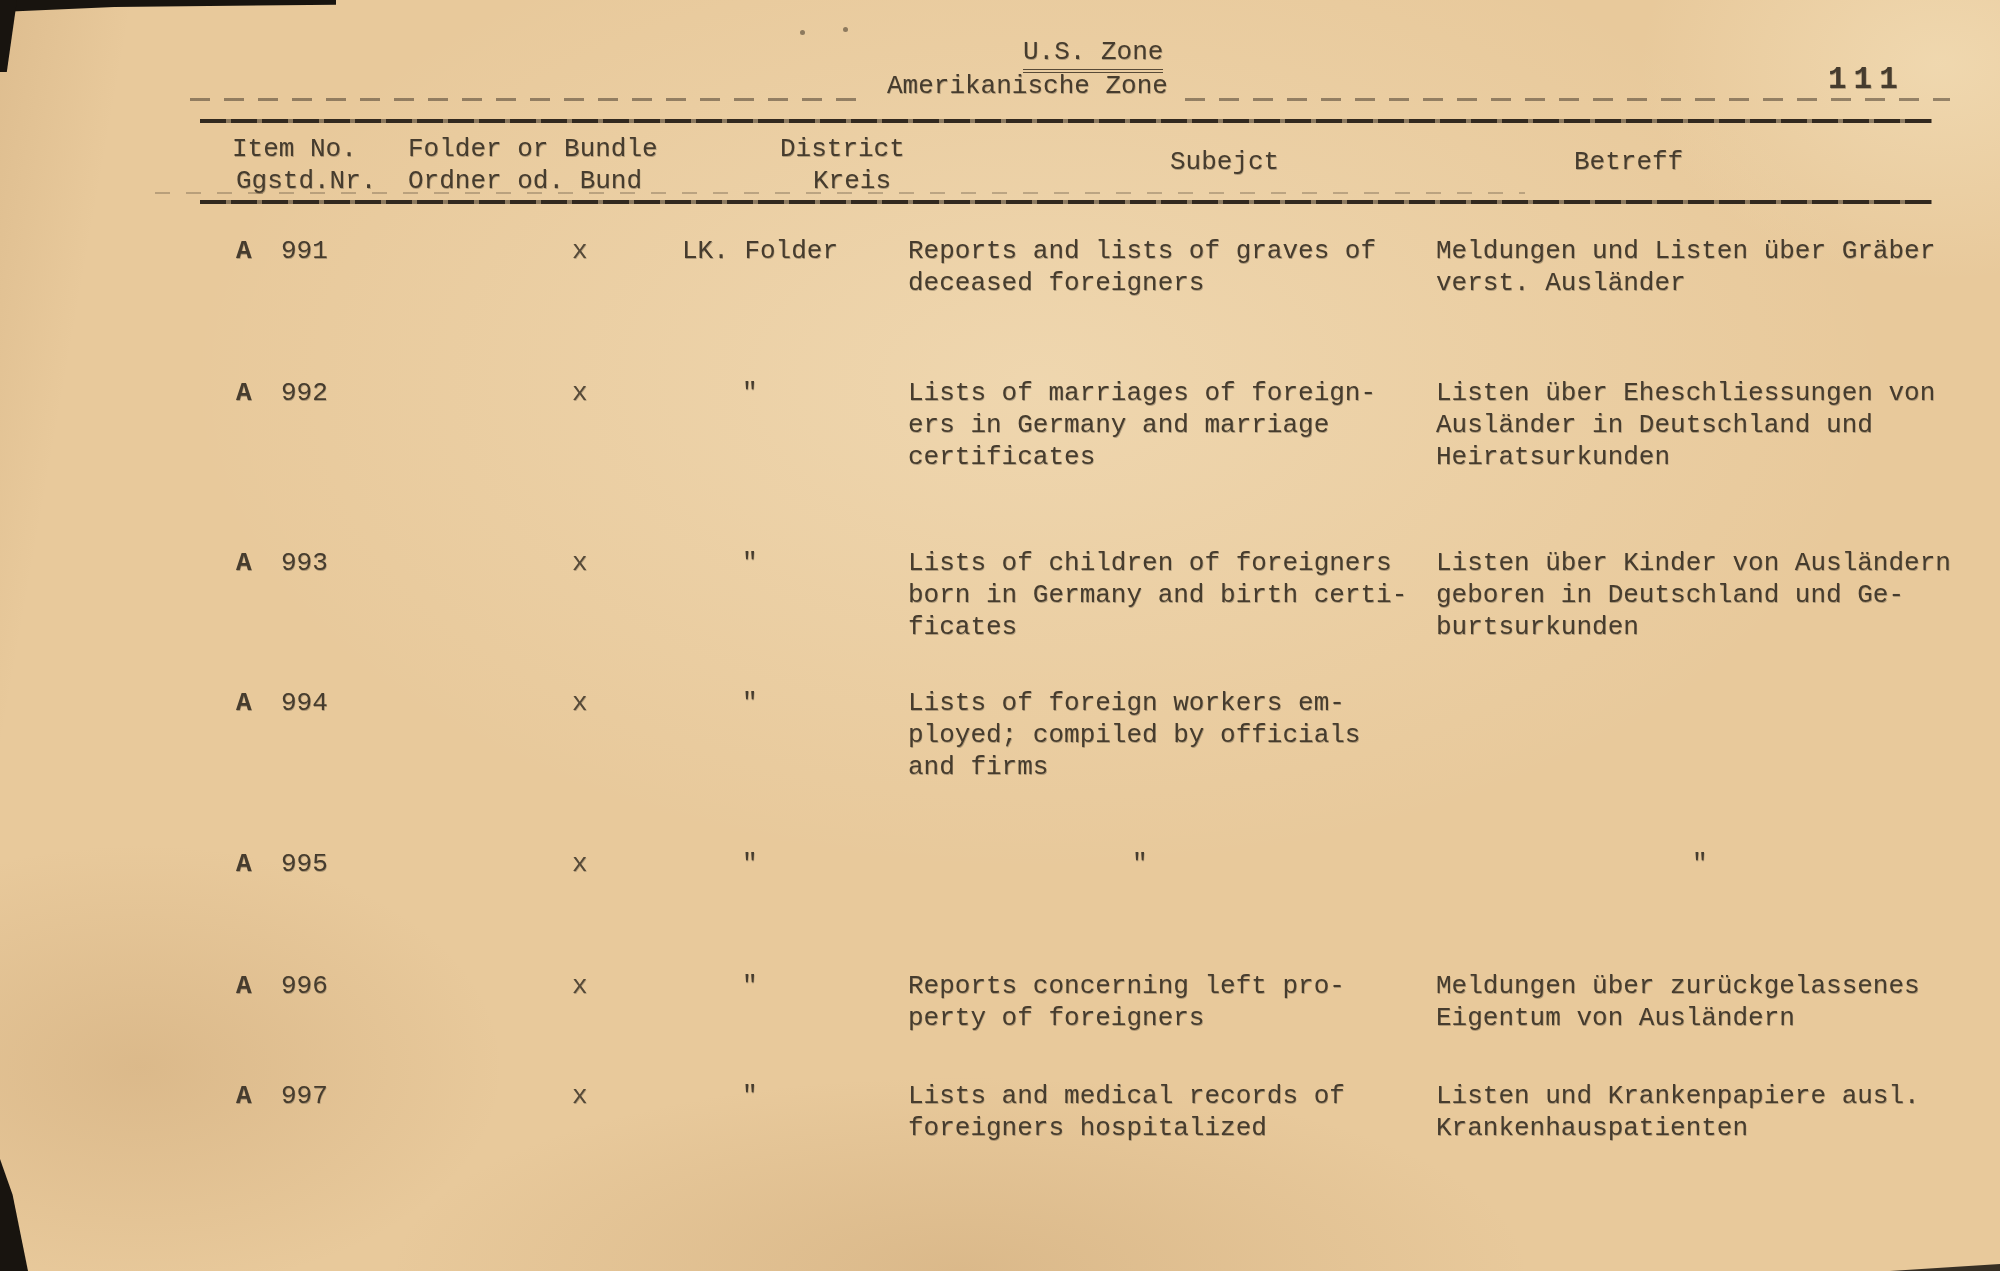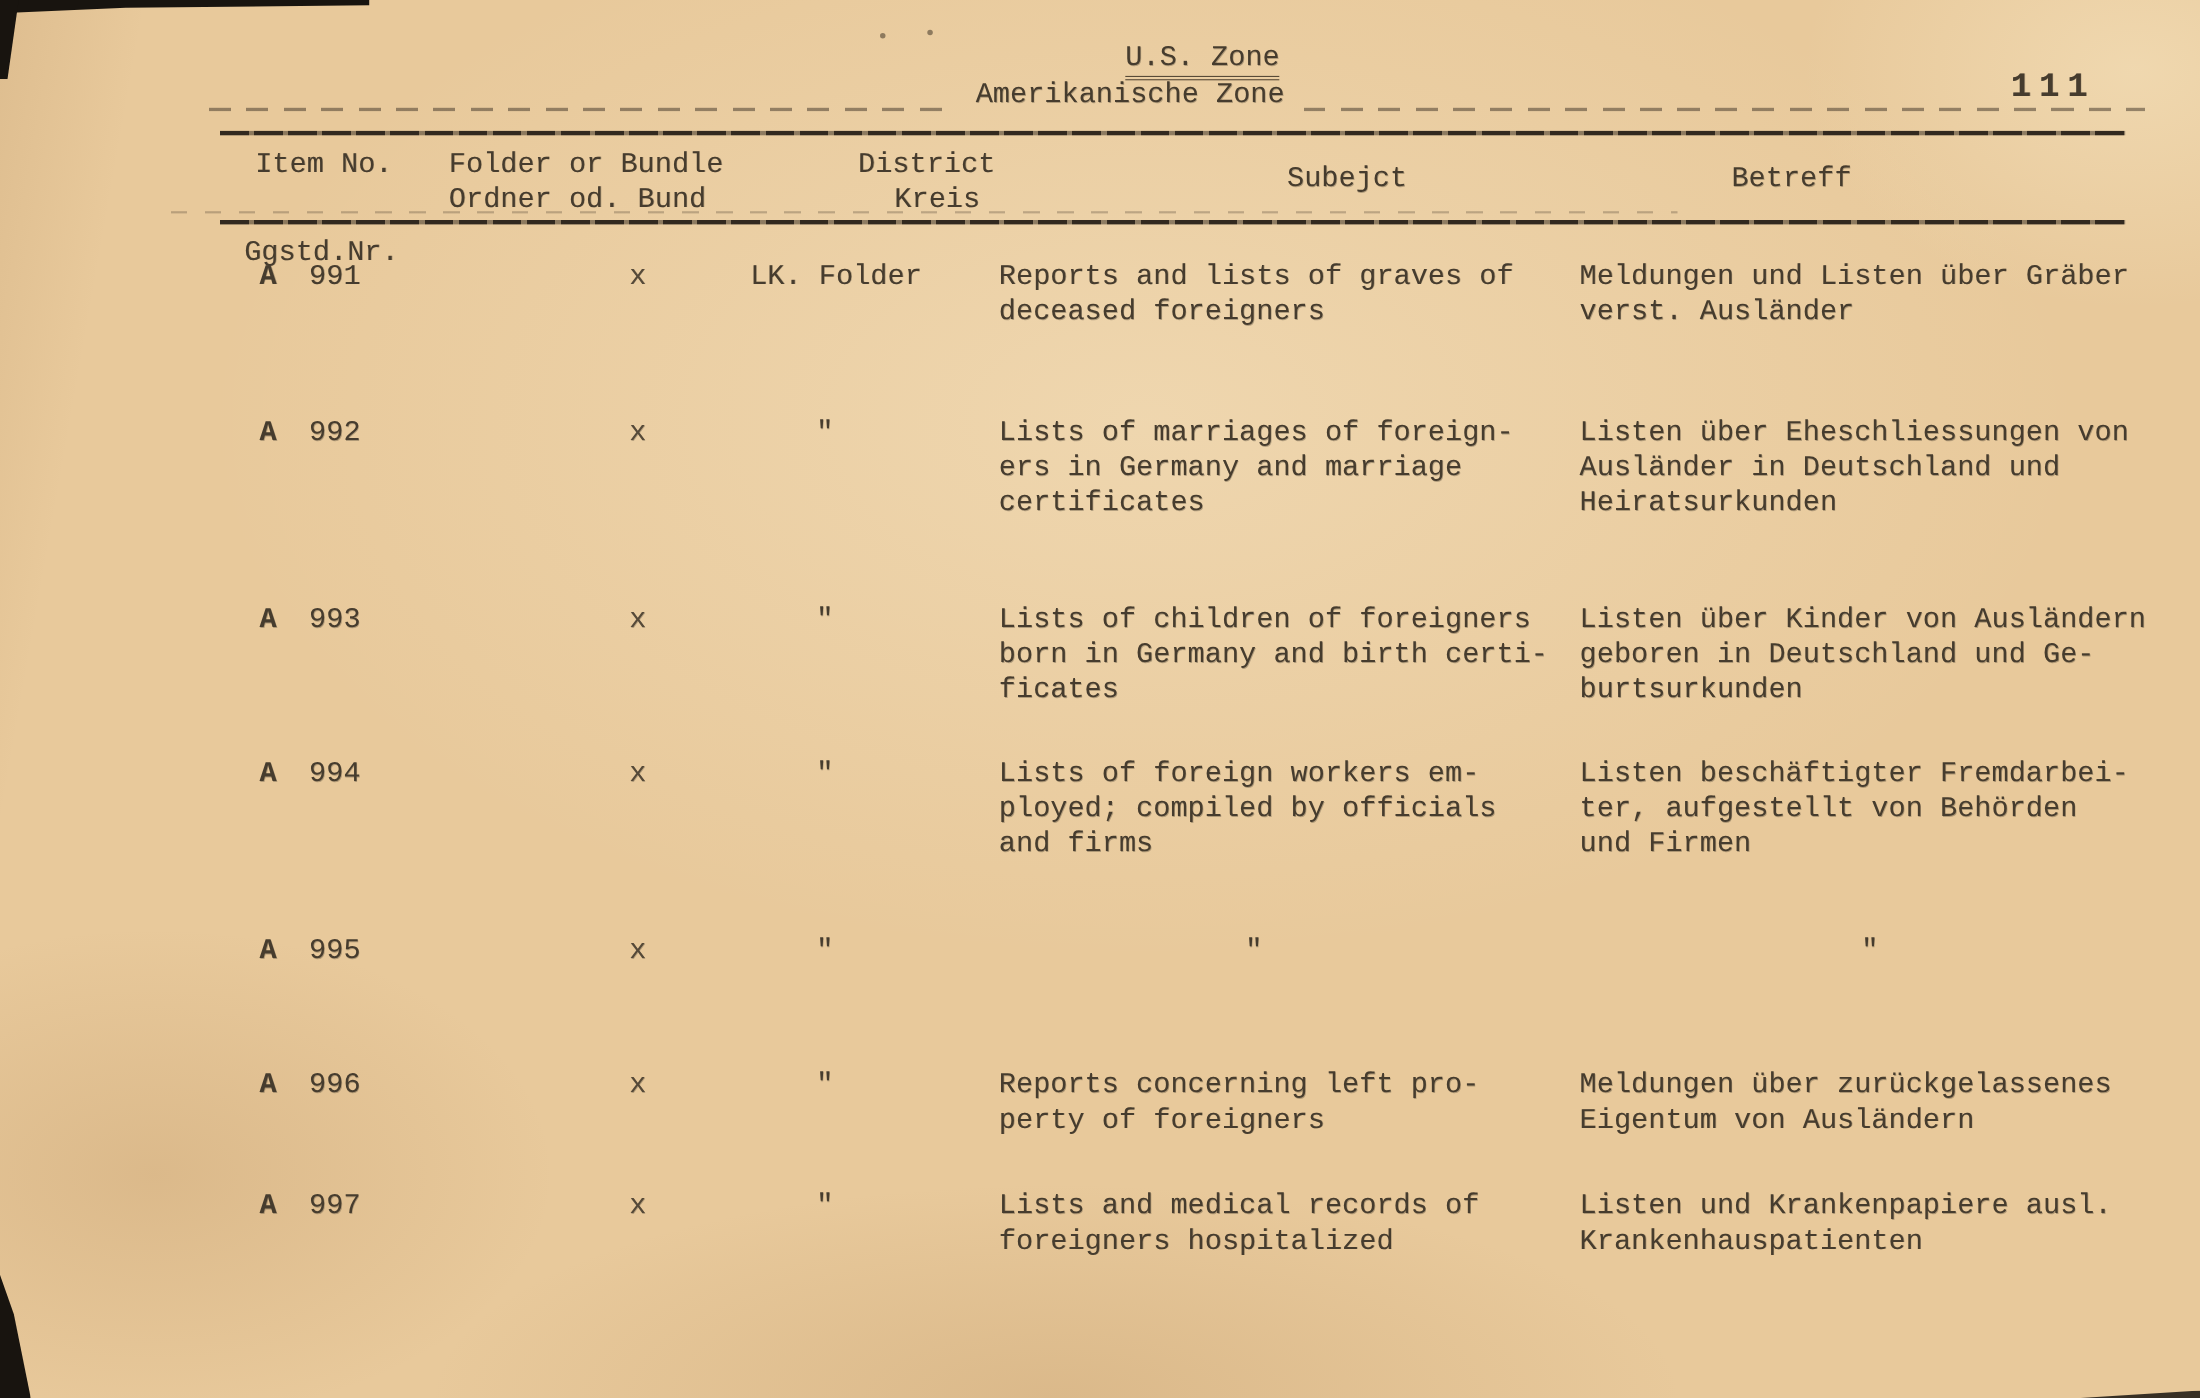--- a/index.html
+++ b/index.html
@@ -78,21 +78,21 @@
 
   <div class="txt title-en">U.S. Zone</div>
   <div class="txt title-de">Amerikanische Zone</div>
   <div class="txt pageno">111</div>
 
   <div class="dashes" style="top:98px;left:190px;width:680px;"></div>
   <div class="dashes" style="top:98px;left:1185px;width:765px;"></div>
   <div class="rule" style="top:119px;left:200px;width:1732px;"></div>
 
   <div class="hdr" style="top:133px;left:232px;">Item No.</div>
-  <div class="hdr" style="top:165px;left:222px;margin-top:48px;">Ggstd.Nr.</div>
+  <div class="hdr" style="top:165px;left:236px;">Ggstd.Nr.</div>
   <div class="hdr" style="top:133px;left:408px;">Folder or Bundle</div>
   <div class="hdr" style="top:165px;left:408px;">Ordner od. Bund</div>
   <div class="hdr" style="top:133px;left:780px;">District</div>
   <div class="hdr" style="top:165px;left:813px;">Kreis</div>
   <div class="hdr" style="top:146px;left:1170px;">Subejct</div>
   <div class="hdr" style="top:146px;left:1574px;">Betreff</div>
 
   <div class="dashes faint" style="top:192px;left:155px;width:1370px;"></div>
   <div class="rule" style="top:200px;left:200px;width:1732px;"></div>
 
@@ -134,23 +134,20 @@
   </div>
 
   <div class="row" style="top:687px;">
     <span class="cell c-letter">A</span>
     <span class="cell c-number">994</span>
     <span class="cell c-folder">x</span>
     <span class="cell c-district ditto-district">"</span>
     <span class="cell c-subject">Lists of foreign workers em-
 ployed; compiled by officials
 and firms</span>
-    <span class="cell c-betreff">Listen beschäftigter Fremdarbei-
-ter, aufgestellt von Behörden
-und Firmen</span>
   </div>
 
   <div class="row" style="top:848px;">
     <span class="cell c-letter">A</span>
     <span class="cell c-number">995</span>
     <span class="cell c-folder">x</span>
     <span class="cell c-district ditto-district">"</span>
     <span class="cell c-subject ditto-subject">"</span>
     <span class="cell c-betreff ditto-betreff">"</span>
   </div>

